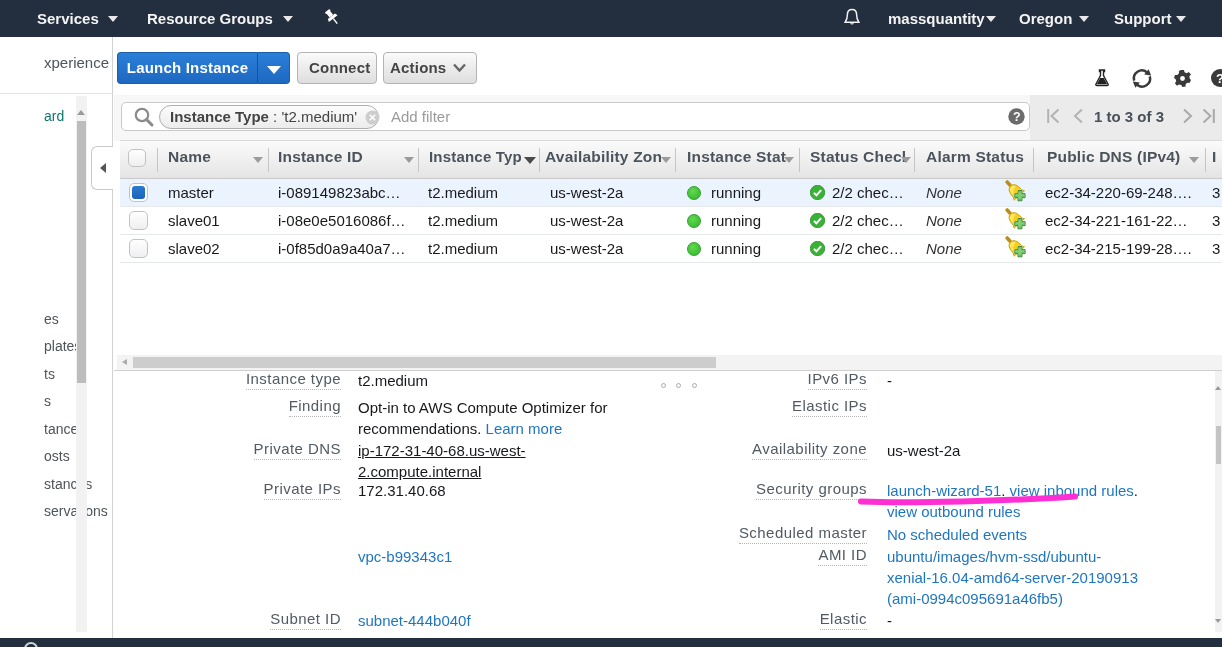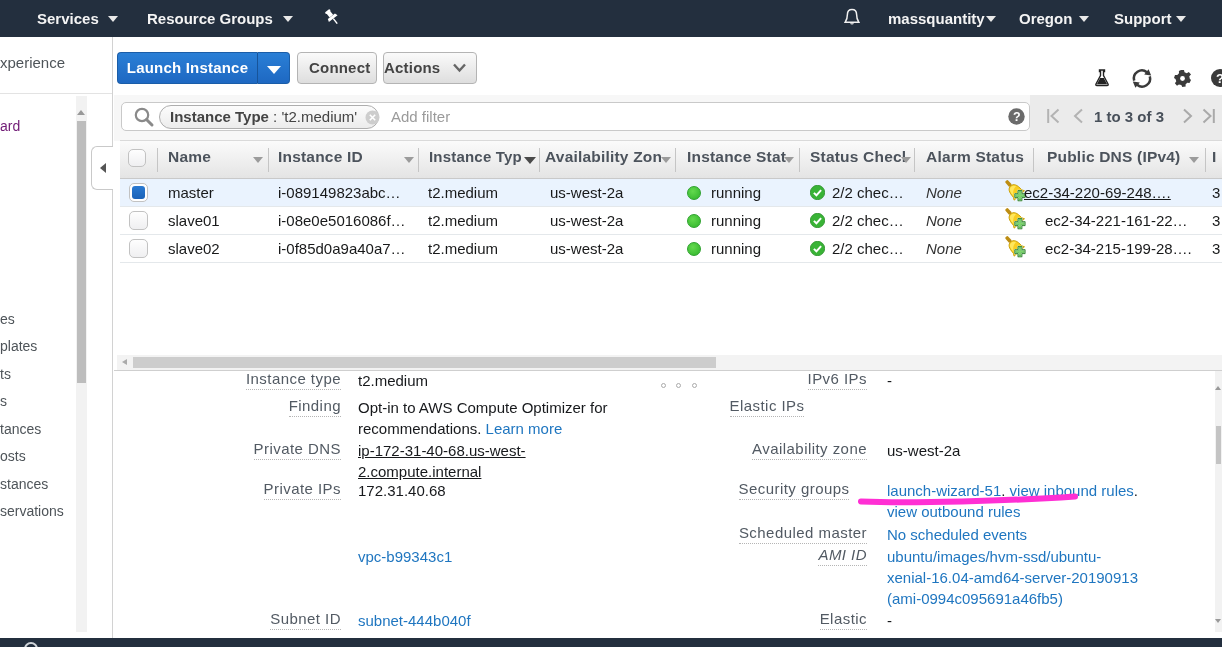--- a/index.html
+++ b/index.html
@@ -8,21 +8,21 @@
 .abs { position:absolute; }
 #page { position:relative; width:1218px; height:647px; }
 
 
 #topnav { position:absolute; left:0; top:0; width:1222px; height:37px; background:#232f3e; }
 #topnav .item { position:absolute; top:10px; color:#f4f4f4; font-size:15px; font-weight:bold; letter-spacing:0px; white-space:nowrap; }
 .caretw { position:absolute; width:0; height:0; border-left:5px solid transparent; border-right:5px solid transparent; border-top:6px solid #e9e9e9; }
 
 
 #sidebar { position:absolute; left:0; top:37px; width:113px; height:601px; background:#fff; border-right:1px solid #d2d2d2; overflow:hidden; }
-.sbitem { position:absolute; left:0; color:#4e5459; font-size:14px; white-space:nowrap; }
+.sbitem { position:absolute; left:0; color:#4e5459; font-size:14px; white-space:nowrap;padding-left:44px; }
 #sbsep { position:absolute; left:0; top:56px; width:113px; height:1px; background:#e3e3e3; }
 #sbtrack { position:absolute; left:76px; top:59px; width:11px; height:536px; background:#f2f2f2; }
 #sbthumb { position:absolute; left:77px; top:84px; width:9px; height:262px; background:#bdbdbd; }
 .tinyarrow-up { position:absolute; width:0; height:0; border-left:4px solid transparent; border-right:4px solid transparent; border-bottom:5px solid #999; }
 .tinyarrow-dn { position:absolute; width:0; height:0; border-left:4px solid transparent; border-right:4px solid transparent; border-top:5px solid #999; }
 
 #collapsetab { position:absolute; left:91px; top:146px; width:22px; height:44px; background:#fff; border:1px solid #c9c9c9; border-right:none; border-radius:6px 0 0 6px; }
 #collapsetab .arr { position:absolute; left:8px; top:16px; width:0; height:0; border-top:5.5px solid transparent; border-bottom:5.5px solid transparent; border-right:6.5px solid #555; }
 
 
@@ -107,21 +107,21 @@
     <div class="caretw" style="left:986px; top:16px;"></div>
     <div class="item" style="left:1019px;">Oregon</div>
     <div class="caretw" style="left:1079px; top:16px;"></div>
     <div class="item" style="left:1114px;">Support</div>
     <div class="caretw" style="left:1176px; top:16px;"></div>
   </div>
 
   <div id="sidebar">
     <div class="sbitem" style="top:17px; font-size:15px;">xperience</div>
     <div id="sbsep"></div>
-    <div class="sbitem" style="top:81px; color:#701a75;">ard</div>
+    <div class="sbitem" style="top:71px; color:#0f766e;">ard</div>
     <div class="sbitem" style="top:274px;">es</div>
     <div class="sbitem" style="top:301px;">plates</div>
     <div class="sbitem" style="top:329px;">ts</div>
     <div class="sbitem" style="top:356px;">s</div>
     <div class="sbitem" style="top:384px;">tances</div>
     <div class="sbitem" style="top:411px;">osts</div>
     <div class="sbitem" style="top:439px;">stances</div>
     <div class="sbitem" style="top:466px;">servations</div>
     <div id="sbtrack"></div>
     <div class="tinyarrow-up" style="left:77px; top:73px;"></div>
@@ -130,21 +130,21 @@
   </div>
   <div id="collapsetab">
       <div class="arr"></div>
     </div>
 
   <div class="btnblue" style="left:117px; top:52px; width:141px; height:32px; border-radius:4px 0 0 4px; border-right:1px solid #17549a; text-align:center; line-height:30px;">Launch Instance</div>
   <div class="btnblue" style="left:258px; top:52px; width:32px; height:32px; border-radius:0 4px 4px 0; border-left:none;">
     <div style="position:absolute; left:9px; top:13px; width:0; height:0; border-left:7px solid transparent; border-right:7px solid transparent; border-top:8px solid #fff;"></div>
   </div>
   <div class="btngray" style="left:297px; top:52px; width:80px; height:32px; line-height:30px; text-align:left; padding-left:11px;">Connect</div>
-  <div class="btngray" style="left:383px; top:52px; width:94px; height:32px; line-height:30px; text-align:left; ">Actions</div>
+  <div class="btngray" style="left:383px; top:52px; width:94px; height:32px; line-height:30px; text-align:left; padding-left:6px;">Actions</div>
   <svg class="abs" style="left:452px; top:63px;" width="15" height="10" viewBox="0 0 14 10">
       <path d="M1.5 1.5 L7 7.5 L12.5 1.5" fill="none" stroke="#666" stroke-width="2.4"></path>
     </svg>
 
   <svg class="abs" style="left:1093px; top:69px;" width="18" height="18" viewBox="0 0 18 18">
     <path d="M6.5 1 L11.5 1 L11.5 2.5 L10.5 2.5 L10.5 6.5 L15 15 Q15.7 16.5 14 16.5 L4 16.5 Q2.3 16.5 3 15 L7.5 6.5 L7.5 2.5 L6.5 2.5 Z" fill="none" stroke="#222" stroke-width="1.4"></path>
     <path d="M7.2 9 L10.8 9 L14.2 15.3 L3.8 15.3 Z" fill="#222"></path>
   </svg>
   <svg class="abs" style="left:1130px; top:67px;" width="24" height="23" viewBox="0 0 24 23">
     <g id="refhalf">
@@ -238,21 +238,21 @@
     <div class="gdot" style="left:567px; top:7px;"></div>
     <div style="left:591px;">running</div>
     <svg style="position:absolute; left:690px; top:6px;" width="15" height="15" viewBox="0 0 15 15">
         <use href="#checki"></use>
       </svg>
     <div style="left:712px;">2/2 chec…</div>
     <div style="left:806px; font-style:italic; color:#333;">None</div>
     <svg style="position:absolute; left:885px; top:1px;" width="23" height="22" viewBox="0 0 23 22">
         <use href="#belli"></use>
       </svg>
-    <div style="left:904px;text-decoration:underline;">ec2-34-220-69-248….</div>
+    <div style="left:925px;">ec2-34-220-69-248….</div>
     <div style="left:1092px;">3</div>
   </div>
   <div class="trow" style="top:207px;">
     <div class="cb" style="left:9px; top:4px;"></div>
     <div style="left:48px;">slave01</div>
     <div style="left:158px;">i-08e0e5016086f…</div>
     <div style="left:308px;">t2.medium</div>
     <div style="left:430px;">us-west-2a</div>
     <div class="gdot" style="left:567px; top:7px;"></div>
     <div style="left:591px;">running</div>
@@ -308,28 +308,28 @@
     <div class="lbl" style="left:0px; width:227px; text-align:right; top:69px;"><span>Private DNS</span></div>
     <div class="val" style="left:244px; top:69px;text-decoration:underline;">ip-172-31-40-68.us-west-<br>2.compute.internal</div>
     <div class="lbl" style="left:0px; width:227px; text-align:right; top:109px;"><span>Private IPs</span></div>
     <div class="val" style="left:244px; top:109px;">172.31.40.68</div>
     <div class="val" style="left:244px; top:175px;"><a class="lnk">vpc-b99343c1</a></div>
     <div class="lbl" style="left:0px; width:227px; text-align:right; top:239px;"><span>Subnet ID</span></div>
     <div class="val" style="left:244px; top:239px;"><a class="lnk">subnet-444b040f</a></div>
 
     <div class="lbl" style="left:553px; width:200px; text-align:right; top:-1px;"><span>IPv6 IPs</span></div>
     <div class="val" style="left:773px; top:-1px;">-</div>
-    <div class="lbl" style="left:553px; width:200px; text-align:center; top:26px;"><span>Elastic IPs</span></div>
+    <div class="lbl" style="left:553px; width:200px; text-align:right; top:26px;"><span>Elastic IPs</span></div>
     <div class="lbl" style="left:553px; width:200px; text-align:right; top:69px;"><span>Availability zone</span></div>
     <div class="val" style="left:773px; top:69px;">us-west-2a</div>
-    <div class="lbl" style="left:580px; width:200px; text-align:center; top:109px;"><span>Security groups</span></div>
+    <div class="lbl" style="left:553px; width:200px; text-align:right; top:109px;"><span>Security groups</span></div>
     <div class="val" style="left:773px; top:109px;"><a class="lnk">launch-wizard-51</a>. <a class="lnk">view inbound rules</a>.<br><a class="lnk">view outbound rules</a></div>
     <div class="lbl" style="left:553px; width:200px; text-align:right; top:153px;"><span>Scheduled master</span></div>
     <div class="val" style="left:773px; top:153px;"><a class="lnk">No scheduled events</a></div>
-    <div class="lbl" style="left:553px; width:200px; text-align:right; top:175px;font-style:italic;"><span>AMI ID</span></div>
+    <div class="lbl" style="left:553px; width:200px; text-align:right; top:175px;"><span>AMI ID</span></div>
     <div class="val" style="left:773px; top:175px;"><a class="lnk">ubuntu/images/hvm-ssd/ubuntu-<br>xenial-16.04-amd64-server-20190913<br>(ami-0994c095691a46fb5)</a></div>
     <div class="lbl" style="left:553px; width:200px; text-align:right; top:239px;"><span>Elastic</span></div>
     <div class="val" style="left:773px; top:239px;">-</div>
   </div>
 
   <svg class="abs" style="left:850px; top:488px;" width="240" height="22" viewBox="0 0 240 22">
     <path d="M11 13.5 C 60 15.5 160 13 225 8.5" fill="none" stroke="#ff2fd4" stroke-width="6" stroke-linecap="round"></path>
   </svg>
 
   <div id="vscroll2"></div>

